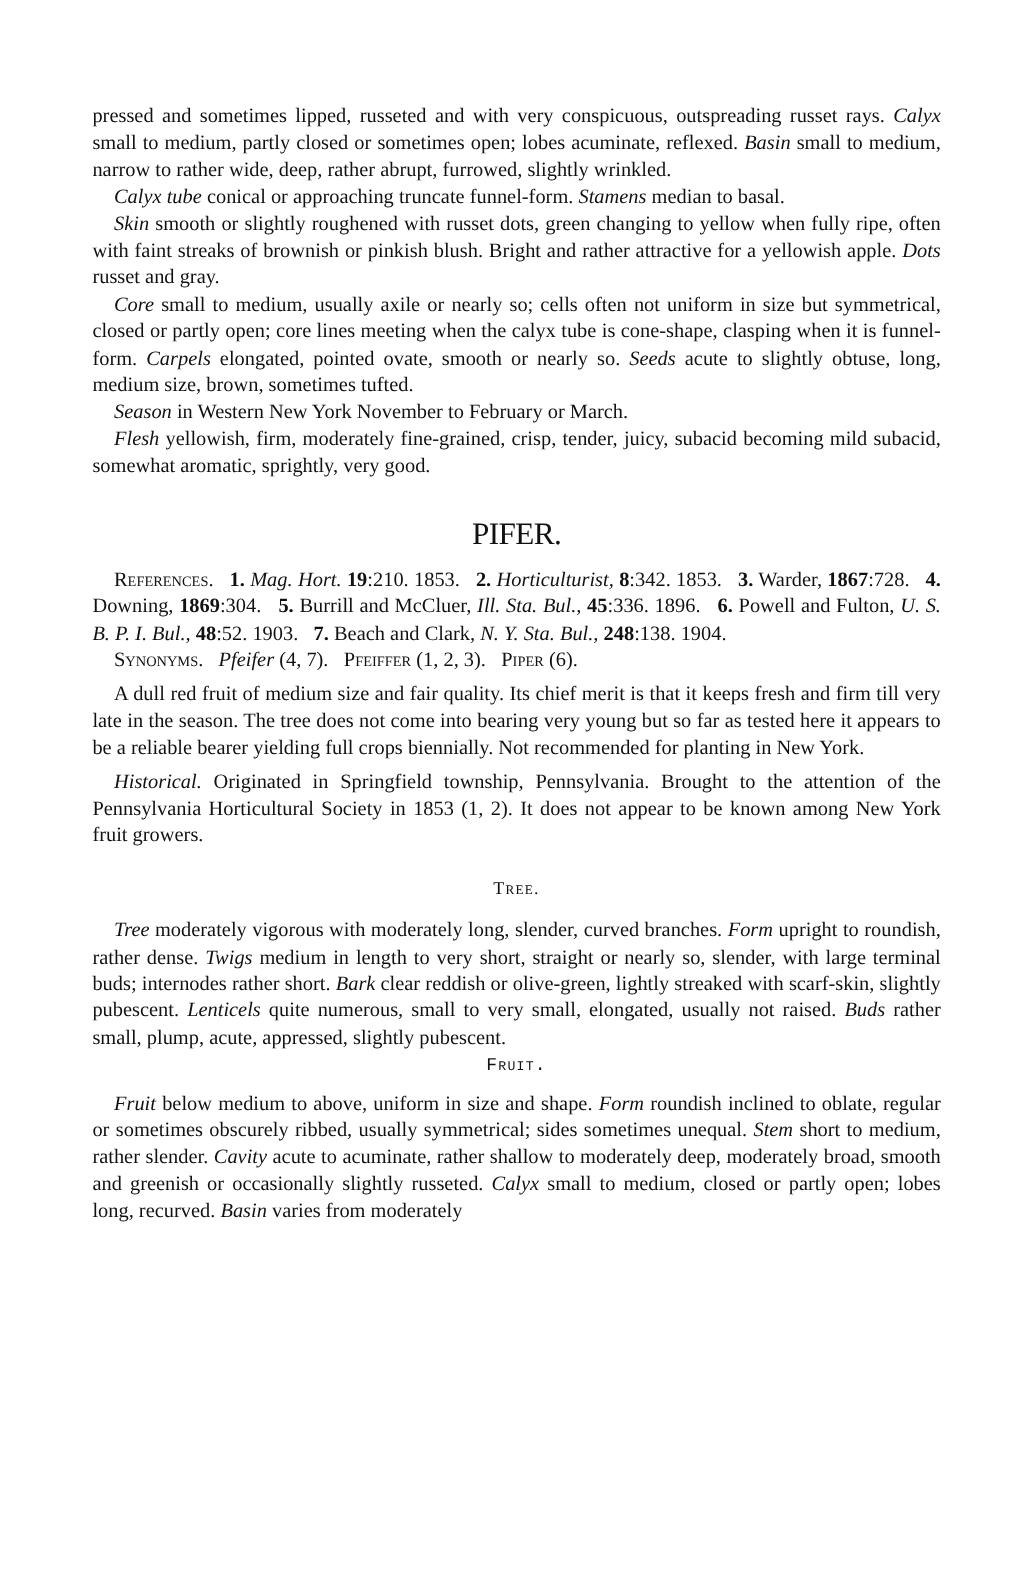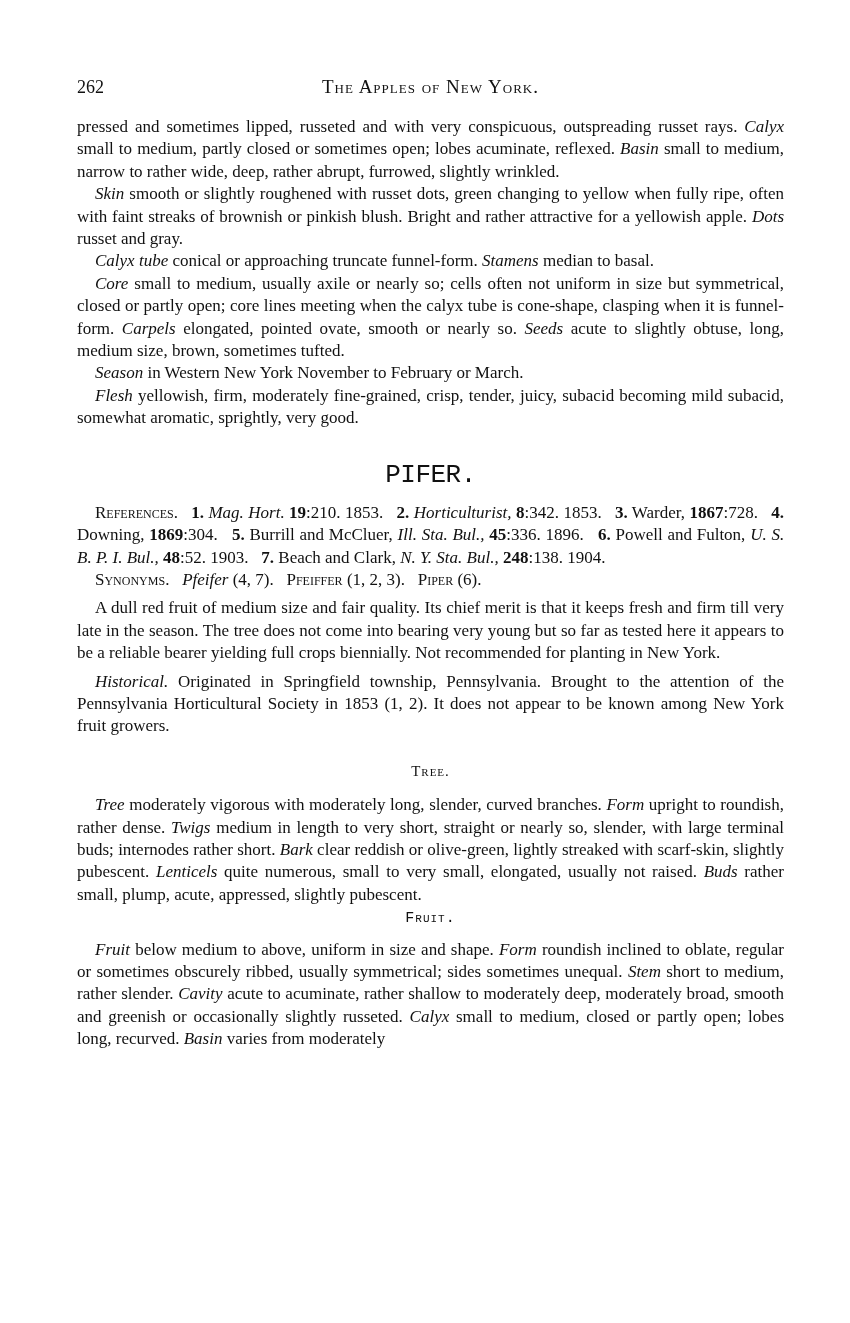--- a/index.html
+++ b/index.html
@@ -12,43 +12,39 @@
     .running-head { position: relative; height: 30px; font-size: 18px; }
     .folio { position: absolute; left: 0; top: 2px; font-size: 18px; }
     .head-title { position: absolute; left: 0; right: 0; top: 2px; text-align: center;
       font-variant: small-caps; letter-spacing: 1px; font-size: 19px; }
     p { margin: 0; text-align: justify; }
     p.indent { text-indent: 18px; }
     .gap-sm { height: 6px; }
     .gap-md { height: 12px; }
     em { font-style: italic; }
     b { font-weight: bold; }
-    .variety-title { text-align: center; font-family: Liberation Mono, monospace;
+    .variety-title { text-align: center; font-family: Liberation Serif, serif;
       font-size: 26px; line-height: 34px; margin: 28px 0 10px 0; letter-spacing: -0.5px; }
     .sc { font-variant: small-caps; }
     .section-head { text-align: center; font-variant: small-caps; letter-spacing: 1px;
       font-size: 15px; margin: 22px 0 12px 0; }
     .section-head.fruit { margin: 2px 0 8px 0; font-family: Liberation Mono, monospace; }
   </style>
 </head>
 <body>
 
 <div class="page">
 
-  <div class="running-head">
-    <span class="folio">262</span>
-    <span class="head-title">The Apples of New York.</span>
-  </div>
   <div class="gap-md"></div>
 
   <p><span>pressed and sometimes lipped, russeted and with very conspicuous, outspreading russet rays. </span><em>Calyx</em><span> small to medium, partly closed or sometimes open; lobes acuminate, reflexed. </span><em>Basin</em><span> small to medium, narrow to rather wide, deep, rather abrupt, furrowed, slightly wrinkled.</span></p>
 
+  <p class="indent"><em>Calyx tube</em><span> conical or approaching truncate funnel-form. </span><em>Stamens</em><span> median to basal.</span></p>
+
   <p class="indent"><em>Skin</em><span> smooth or slightly roughened with russet dots, green changing to yellow when fully ripe, often with faint streaks of brownish or pinkish blush. Bright and rather attractive for a yellowish apple. </span><em>Dots</em><span> russet and gray.</span></p>
-
-  <p class="indent"><em>Calyx tube</em><span> conical or approaching truncate funnel-form. </span><em>Stamens</em><span> median to basal.</span></p>
 
   <p class="indent"><em>Core</em><span> small to medium, usually axile or nearly so; cells often not uniform in size but symmetrical, closed or partly open; core lines meeting when the calyx tube is cone-shape, clasping when it is funnel-form. </span><em>Carpels</em><span> elongated, pointed ovate, smooth or nearly so. </span><em>Seeds</em><span> acute to slightly obtuse, long, medium size, brown, sometimes tufted.</span></p>
 
   <p class="indent"><em>Season</em><span> in Western New York November to February or March.</span></p>
 
   <p class="indent"><em>Flesh</em><span> yellowish, firm, moderately fine-grained, crisp, tender, juicy, subacid becoming mild subacid, somewhat aromatic, sprightly, very good.</span></p>
 
   <div class="variety-title">PIFER.</div>
 
   <p class="indent" id="refs"><span class="sc">References.</span><span>&nbsp;&nbsp; <b>1.</b> <em>Mag. Hort.</em> <b>19</b><span>:210.</span> <span>1853.</span></span><span>&nbsp;&nbsp; <b>2.</b> <em>Horticulturist,</em> <b>8</b><span>:342.</span> <span>1853.</span></span><span>&nbsp;&nbsp; <b>3.</b> <span>Warder,</span> <b>1867</b><span>:728.</span></span><span>&nbsp;&nbsp; <b>4.</b> <span>Downing,</span> <b>1869</b><span>:304.</span></span><span>&nbsp;&nbsp; <b>5.</b> <span>Burrill and McCluer,</span> <em>Ill. Sta. Bul.,</em> <b>45</b><span>:336.</span> <span>1896.</span></span><span>&nbsp;&nbsp; <b>6.</b> <span>Powell and Fulton,</span> <em>U. S. B. P. I. Bul.,</em> <b>48</b><span>:52.</span> <span>1903.</span></span><span>&nbsp;&nbsp; <b>7.</b> <span>Beach and Clark,</span> <em>N. Y. Sta. Bul.,</em> <b>248</b><span>:138.</span> <span>1904.</span></span></p>

